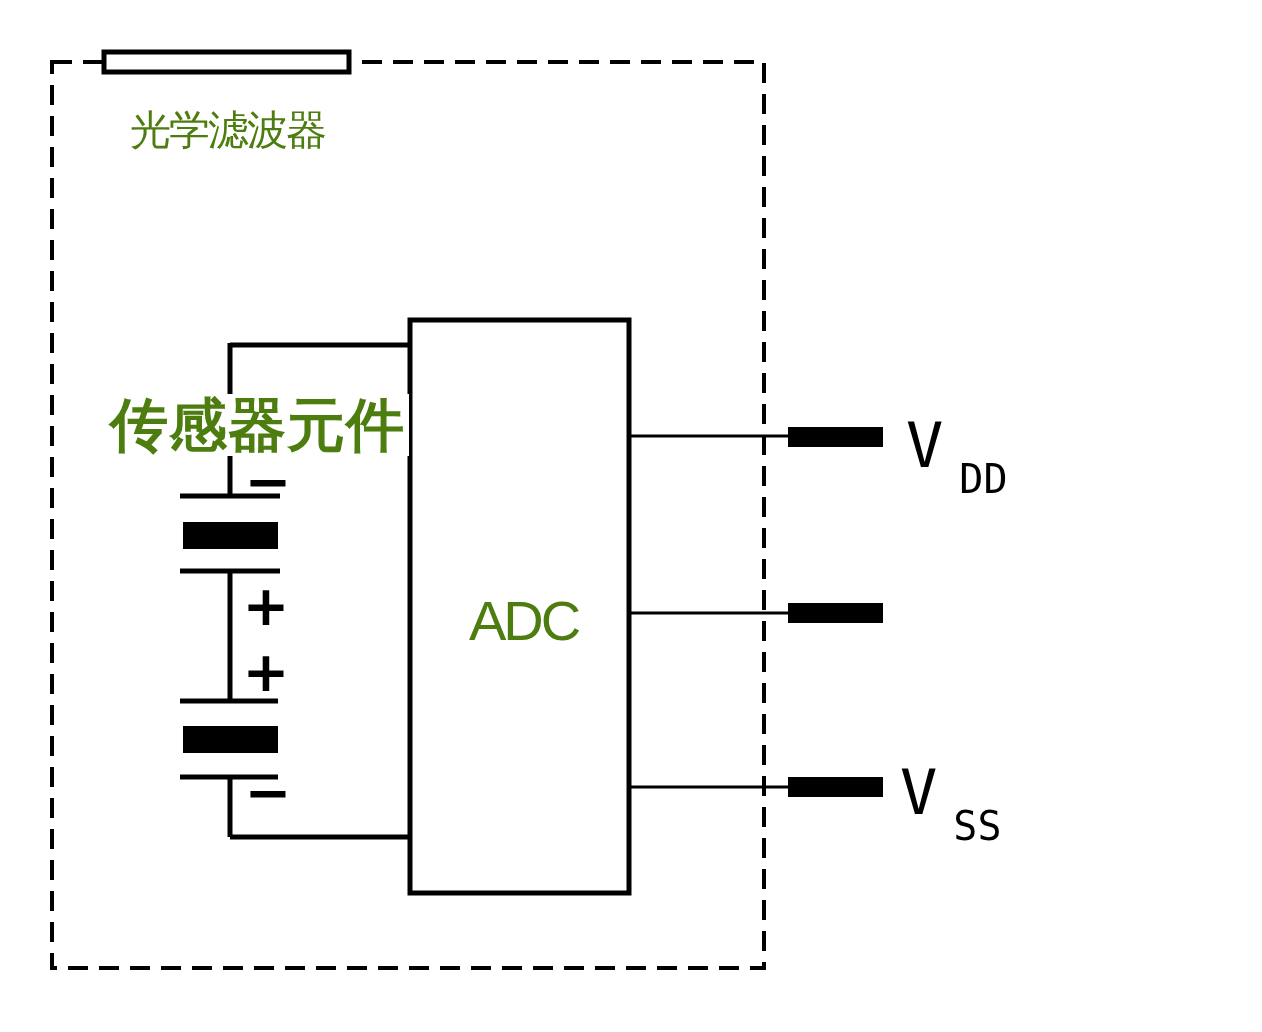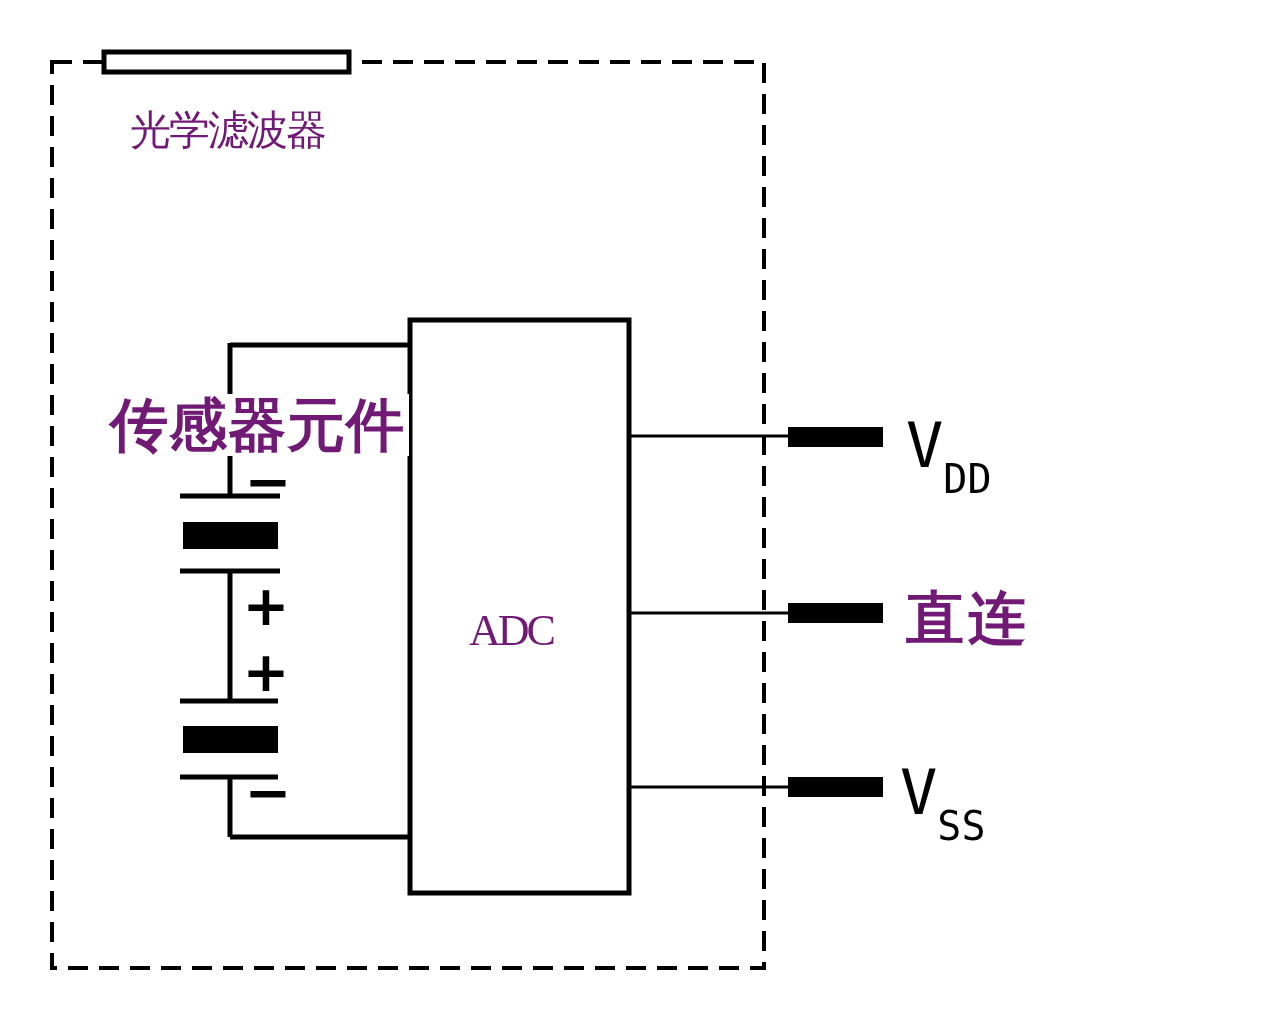--- a/index.html
+++ b/index.html
@@ -19,21 +19,21 @@
   .canvas svg {
     position: absolute;
     left: 0;
     top: 0;
     z-index: 0;
   }
   .label {
     position: absolute;
     z-index: 2;
     white-space: nowrap;
-    color: #701a75;
+    color: #4d7c0f;
     line-height: 1;
   }
   .label-cjk-serif {
     font-family: "DejaVu Serif", "Liberation Serif", serif;
   }
   .optical-filter-label {
     left: 130px;
     top: 110px;
     font-size: 41px;
     letter-spacing: -2px;
@@ -42,23 +42,23 @@
     left: 106px;
     top: 394px;
     font-size: 58px;
     font-weight: bold;
     letter-spacing: 1px;
     background: #ffffff;
     padding: 2px 4px;
   }
   .adc-label {
     left: 469px;
-    top: 609px;
-    font-size: 44px;
-    font-family: Liberation Serif, serif;
+    top: 593px;
+    font-size: 56px;
+    font-family: Liberation Sans, sans-serif;
     letter-spacing: -3px;
   }
   .package-label {
     left: 636px;
     top: 941px;
     font-size: 45px;
     background: #ffffff;
     padding: 2px 10px;
   }
   .pin-label {
@@ -71,21 +71,21 @@
   }
   .pin-label .pv {
     font-size: 62px;
     line-height: 1;
     font-weight: 300;
   }
   .pin-label .psub {
     font-size: 40px;
     line-height: 1;
     margin-top: 44px;
-    margin-left: 0;
+    margin-left: 16px;
   }
   .pin-label-vdd { left: 906px; top: 415px; }
   .pin-label-vss { left: 900px; top: 762px; }
   .pin-label-zhilian {
     left: 906px;
     top: 589px;
     font-size: 58px;
     font-weight: bold;
     line-height: 1;
     letter-spacing: 4px;
@@ -154,21 +154,20 @@
 
   <div class="label label-cjk-serif sensor-label">传感器元件</div>
 
   <div class="label adc-label">ADC</div>
 
   <div class="pin-label pin-label-vdd">
     <span class="pv">V</span>
     <span class="psub">DD</span>
   </div>
 
-  <div class="label label-cjk-serif pin-label-zhilian">直连</div>
 
   <div class="pin-label pin-label-vss">
     <span class="pv">V</span>
     <span class="psub">SS</span>
   </div>
 
 
 </div>
 
 </body></html>

